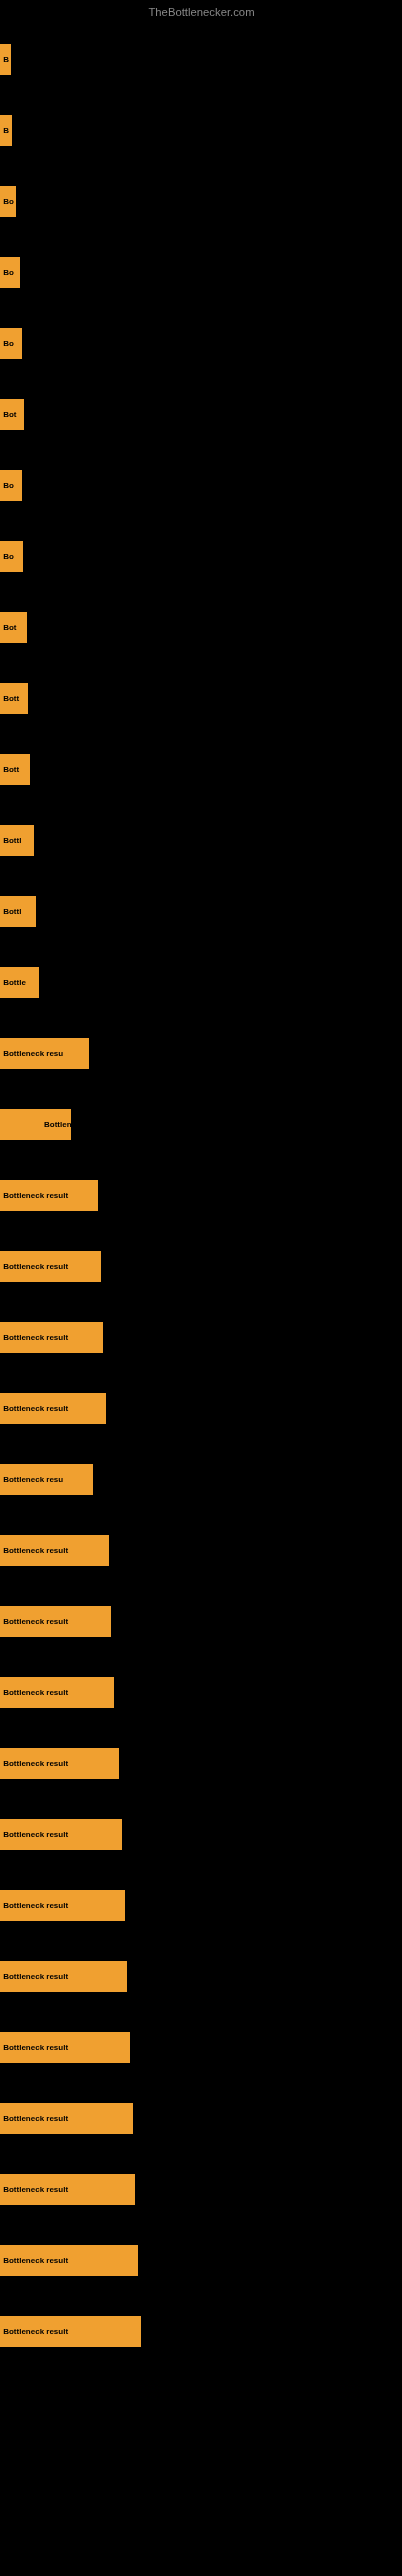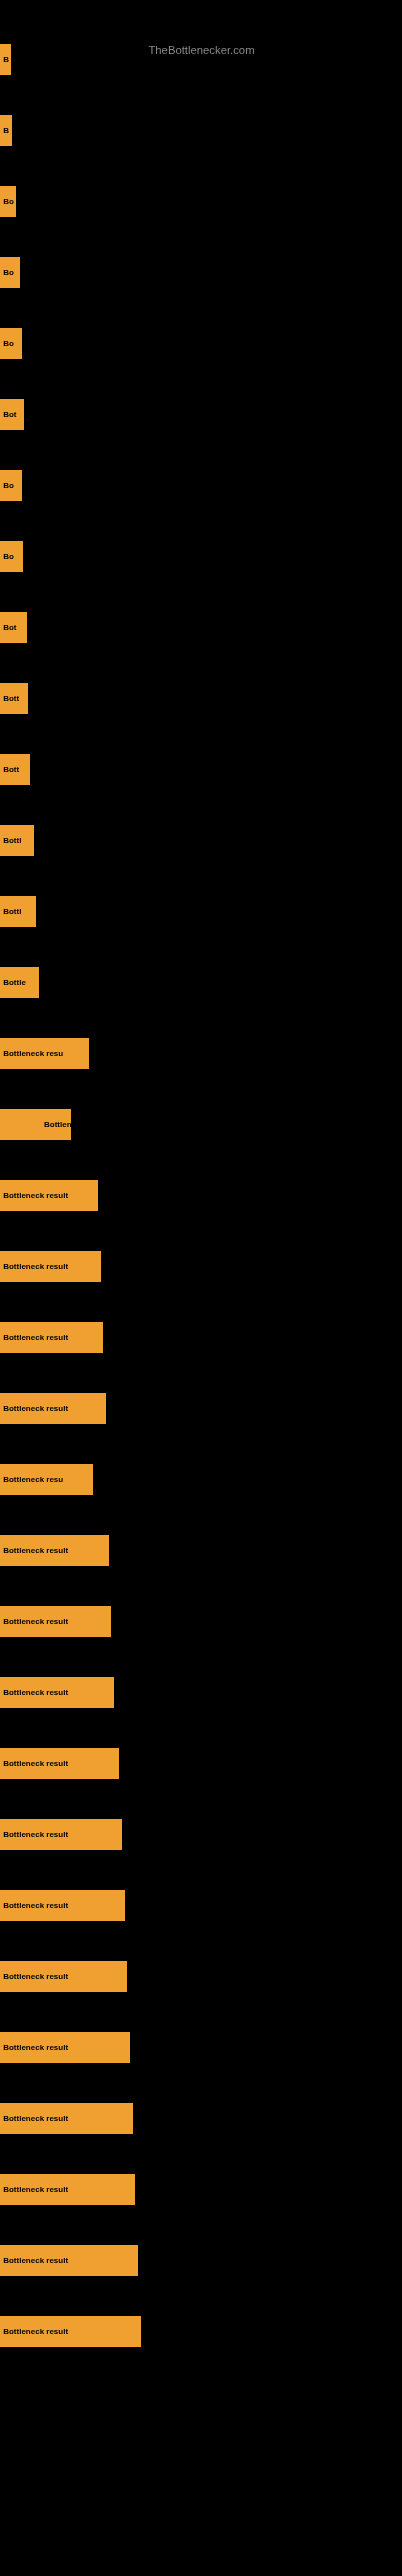--- a/index.html
+++ b/index.html
@@ -17,21 +17,20 @@
     }
 
     .site-title {
       color: #888888;
       font-size: 11.3px;
       text-align: center;
       padding: 6.4px 0 3.2px 0;
       position: absolute;
       top: 0;
       width: 100%;
-      margin-top: 38px;
     }
 
     .bars-container {
       position: absolute;
       top: 24px;
       left: 0;
       width: 100%;
     }
 
     .bar-row {

